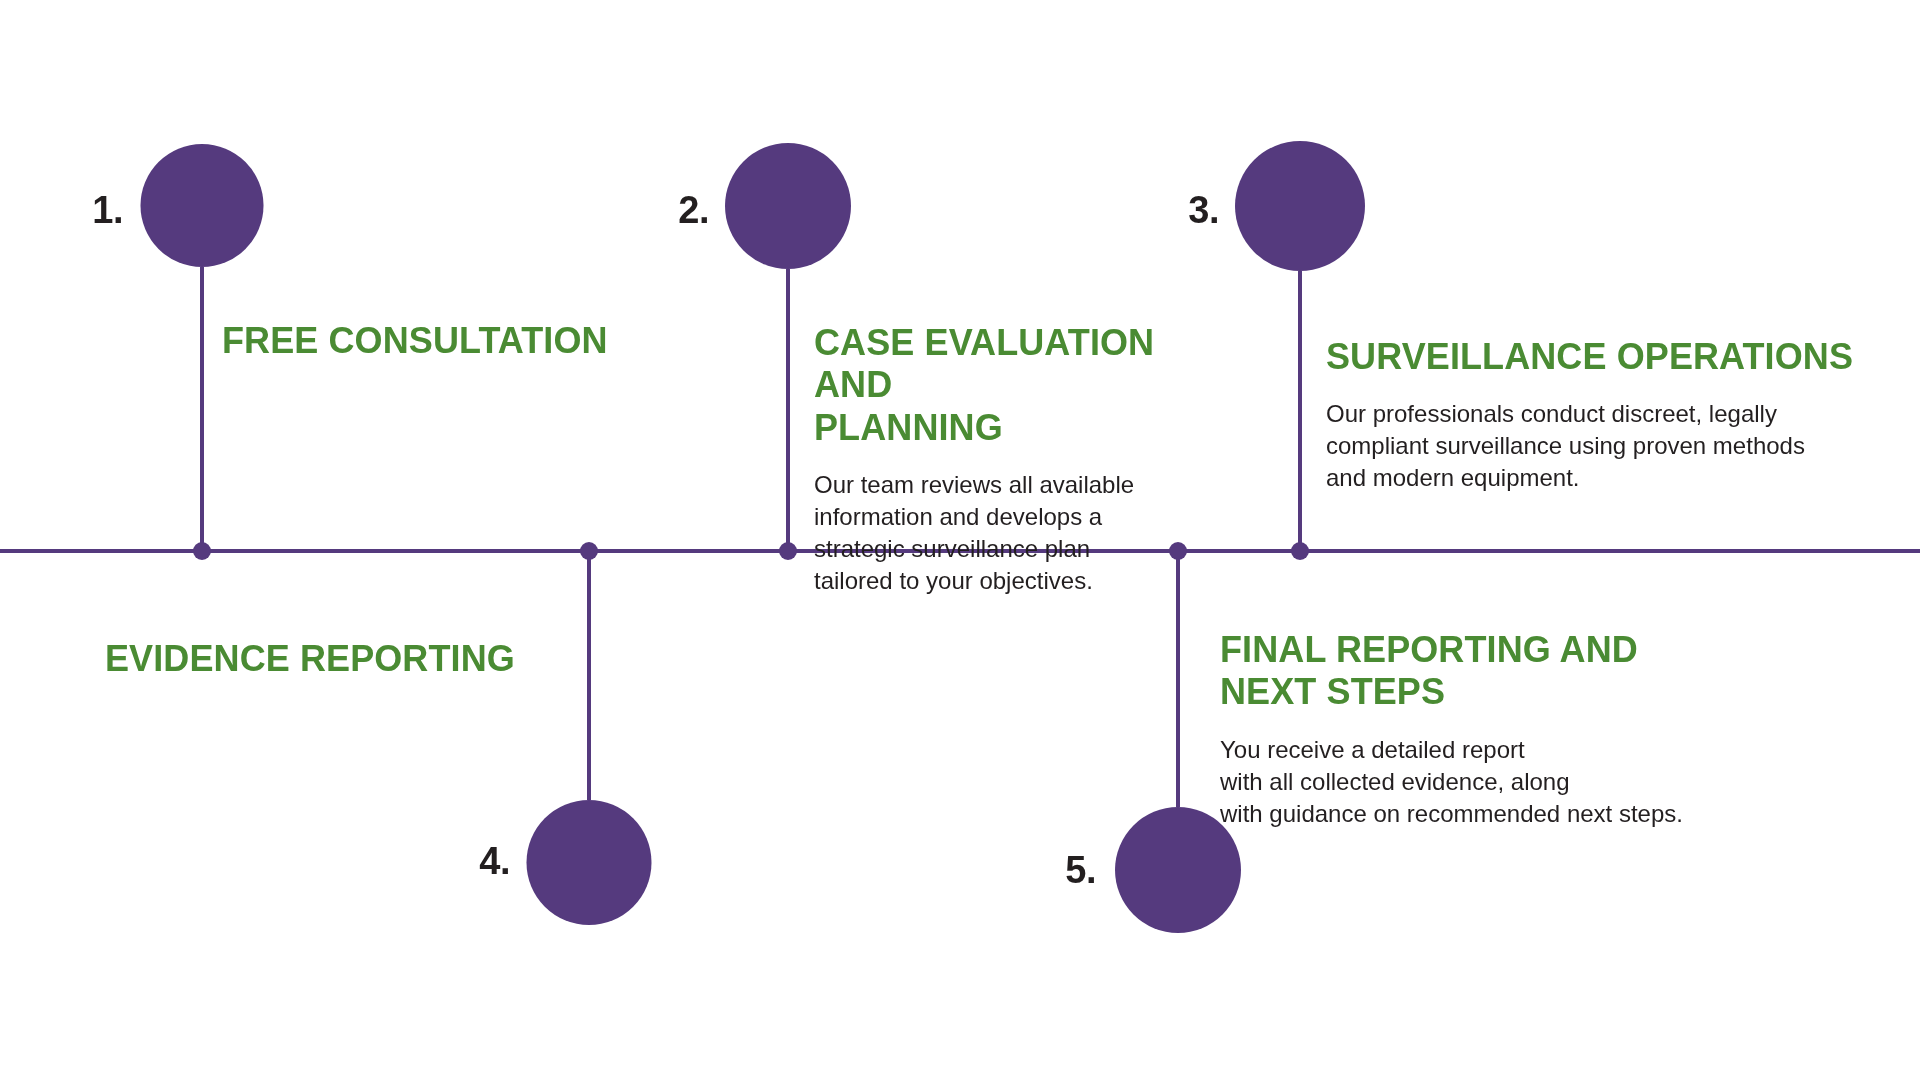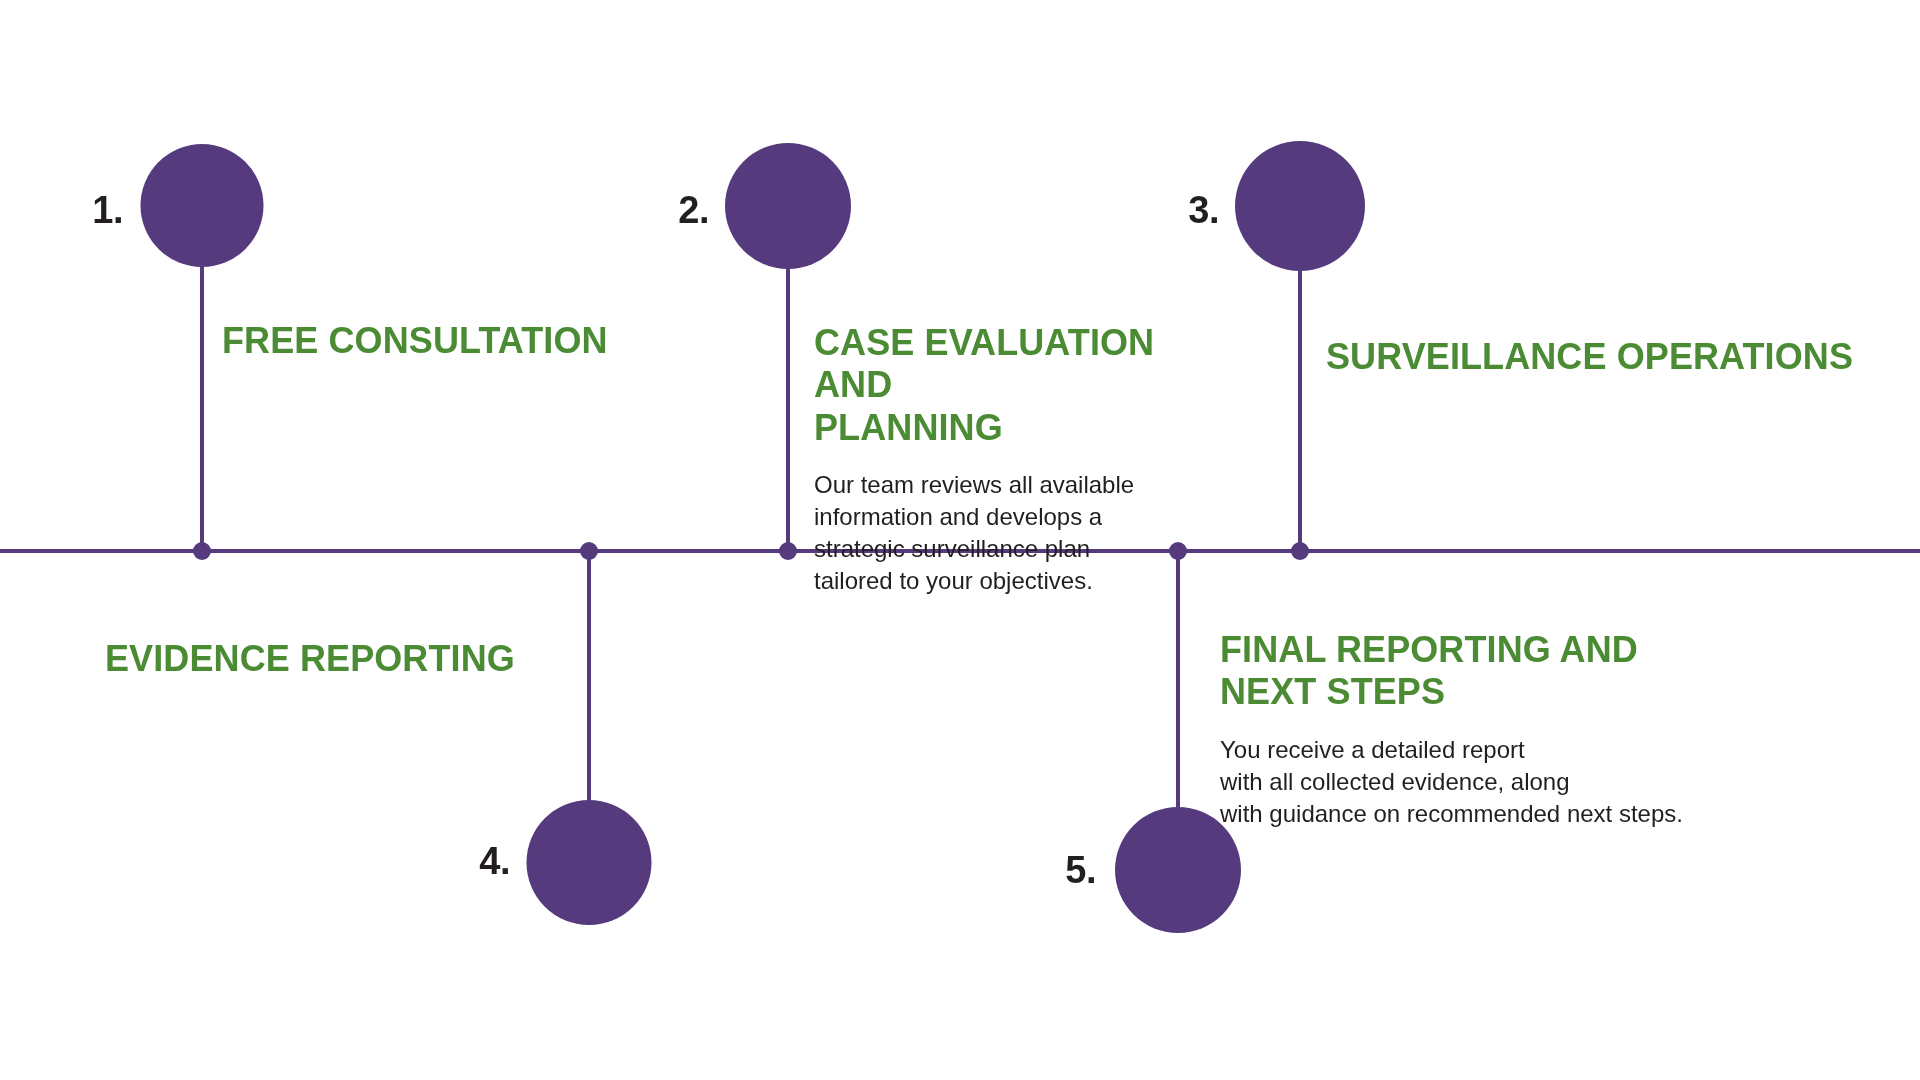--- a/index.html
+++ b/index.html
@@ -120,20 +120,23 @@
 strategic surveillance plan
 tailored to your objectives.</div>
   </div>
 
   <div class="node-circle" style="left:1300px; top:141px; width:130px; height:130px;"></div>
   <div class="connector" style="left:1300px; top:271px; height:281px;"></div>
   <div class="axis-dot" style="left:1300px;"></div>
   <div class="step-number" style="left:1219px; top:210px;">3.</div>
   <div class="step-block" style="left:1326px; top:336px; width:580px;">
     <div class="step-heading">SURVEILLANCE OPERATIONS</div>
+    <div class="step-body">Our professionals conduct discreet, legally
+compliant surveillance using proven methods
+and modern equipment.</div>
   </div>
 
   <div class="axis-dot" style="left:589px;"></div>
   <div class="connector" style="left:589px; top:551px; height:249px;"></div>
   <div class="node-circle" style="left:589px; top:800px; width:125px; height:125px;"></div>
   <div class="step-number" style="left:510px; top:861px;">4.</div>
   <div class="step-block" style="left:105px; top:638px; width:430px;">
     <div class="step-heading">EVIDENCE REPORTING</div>
   </div>
 

